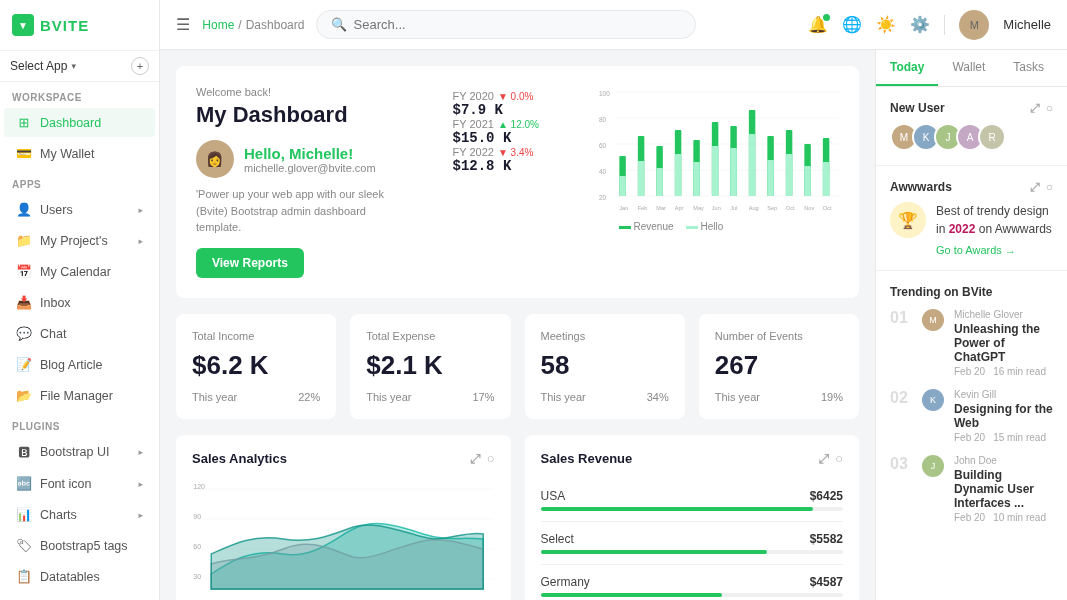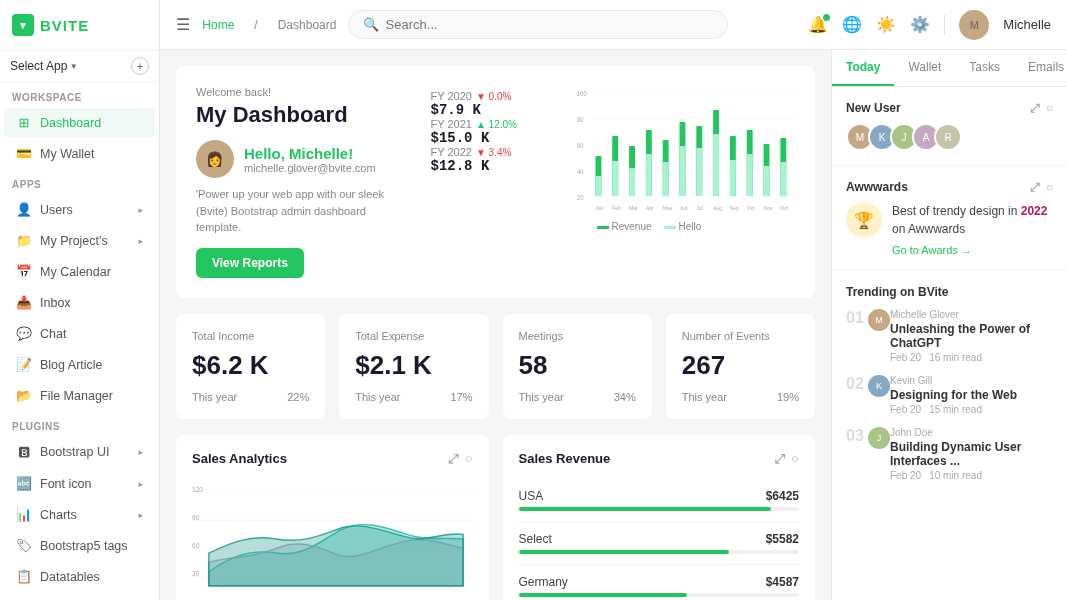--- a/index.html
+++ b/index.html
@@ -16,33 +16,33 @@
     .nav-item.active { background: #f0f9f4; color: #22c55e; }
     .nav-item .icon { font-size: 13px; width: 16px; text-align: center; }
     .nav-item .arrow { margin-left: auto; font-size: 9px; color: #999; }
 
     
     .main { flex: 1; display: flex; flex-direction: column; overflow: hidden; }
 
     
     .topbar { height: 50px; background: #fff; border-bottom: 1px solid #e8e8e8; display: flex; align-items: center; padding: 0 16px; gap: 12px; flex-shrink: 0; }
     .menu-icon { font-size: 16px; color: #666; cursor: pointer; }
-    .breadcrumb { display: flex; align-items: center; gap: 20px; font-size: 12px; color: #888; }
+    .breadcrumb { display: flex; align-items: center; gap: 4px; font-size: 12px; color: #888; }
     .breadcrumb a { color: #22c55e; text-decoration: none; }
     .topbar-actions { margin-left: auto; display: flex; align-items: center; gap: 14px; }
     .topbar-icon { font-size: 16px; color: #666; cursor: pointer; position: relative; }
     .notif-dot { width: 7px; height: 7px; background: #22c55e; border-radius: 50%; position: absolute; top: -1px; right: -1px; }
     .avatar { width: 30px; height: 30px; border-radius: 50%; background: #d1d5db; overflow: hidden; display: flex; align-items: center; justify-content: center; font-size: 11px; color: #666; }
     .user-name { font-size: 13px; font-weight: 500; }
     .divider-v { width: 1px; height: 20px; background: #e0e0e0; }
 
     
     .content { flex: 1; display: flex; overflow: hidden; }
     .content-main { flex: 1; overflow-y: auto; padding: 16px; }
-    .content-right { width: 236px; background: #fff; border-left: 1px solid #e8e8e8; overflow-y: auto; flex-shrink: 0; }
+    .content-right { width: 192px; background: #fff; border-left: 1px solid #e8e8e8; overflow-y: auto; flex-shrink: 0; }
 
     
     .dashboard-card { background: #fff; border-radius: 8px; padding: 20px; margin-bottom: 16px; }
     .welcome-row { display: flex; gap: 16px; align-items: flex-start; }
     .welcome-left { flex: 1; }
     .welcome-title { font-size: 11px; color: #888; margin-bottom: 4px; }
     .welcome-heading { font-size: 22px; font-weight: 700; color: #1a1a2e; margin-bottom: 12px; }
     .user-info { display: flex; align-items: center; gap: 10px; margin-bottom: 8px; }
     .user-avatar { width: 38px; height: 38px; border-radius: 50%; background: #c4a882; display: flex; align-items: center; justify-content: center; font-size: 14px; color: #fff; }
     .hello-text { color: #22c55e; font-size: 15px; font-weight: 600; }
@@ -91,21 +91,21 @@
     .avatars-row { display: flex; gap: -6px; }
     .mini-avatar { width: 28px; height: 28px; border-radius: 50%; border: 2px solid #fff; margin-left: -6px; background: #c4a882; display: inline-flex; align-items: center; justify-content: center; font-size: 10px; color: #fff; overflow: hidden; }
     .mini-avatar:first-child { margin-left: 0; }
     .award-card { display: flex; gap: 10px; align-items: flex-start; }
     .award-icon { width: 36px; height: 36px; background: #fef3c7; border-radius: 50%; display: flex; align-items: center; justify-content: center; font-size: 16px; flex-shrink: 0; }
     .award-text { font-size: 12px; color: #444; line-height: 1.5; }
     .award-text strong { color: #be185d; }
     .go-to-awards { color: #22c55e; font-size: 11px; margin-top: 6px; cursor: pointer; }
     .trending-section { padding: 14px; }
     .trending-title { font-size: 12px; font-weight: 600; color: #333; margin-bottom: 10px; }
-    .trend-item { display: flex; margin-bottom: 12px; align-items: flex-start; }
+    .trend-item { display: flex; gap: 10px; margin-bottom: 12px; align-items: flex-start; }
     .trend-num { font-size: 16px; font-weight: 700; color: #ddd; min-width: 22px; }
     .trend-content { flex: 1; }
     .trend-title { font-size: 12px; font-weight: 600; color: #333; margin-bottom: 2px; }
     .trend-meta { font-size: 10px; color: #aaa; display: flex; gap: 8px; }
     .trend-avatar { width: 22px; height: 22px; border-radius: 50%; background: #c4a882; font-size: 9px; color: #fff; display: flex; align-items: center; justify-content: center; }
 
     
     .bar-chart { width: 100%; height: 130px; }
     .area-chart { width: 100%; height: 120px; }
 

